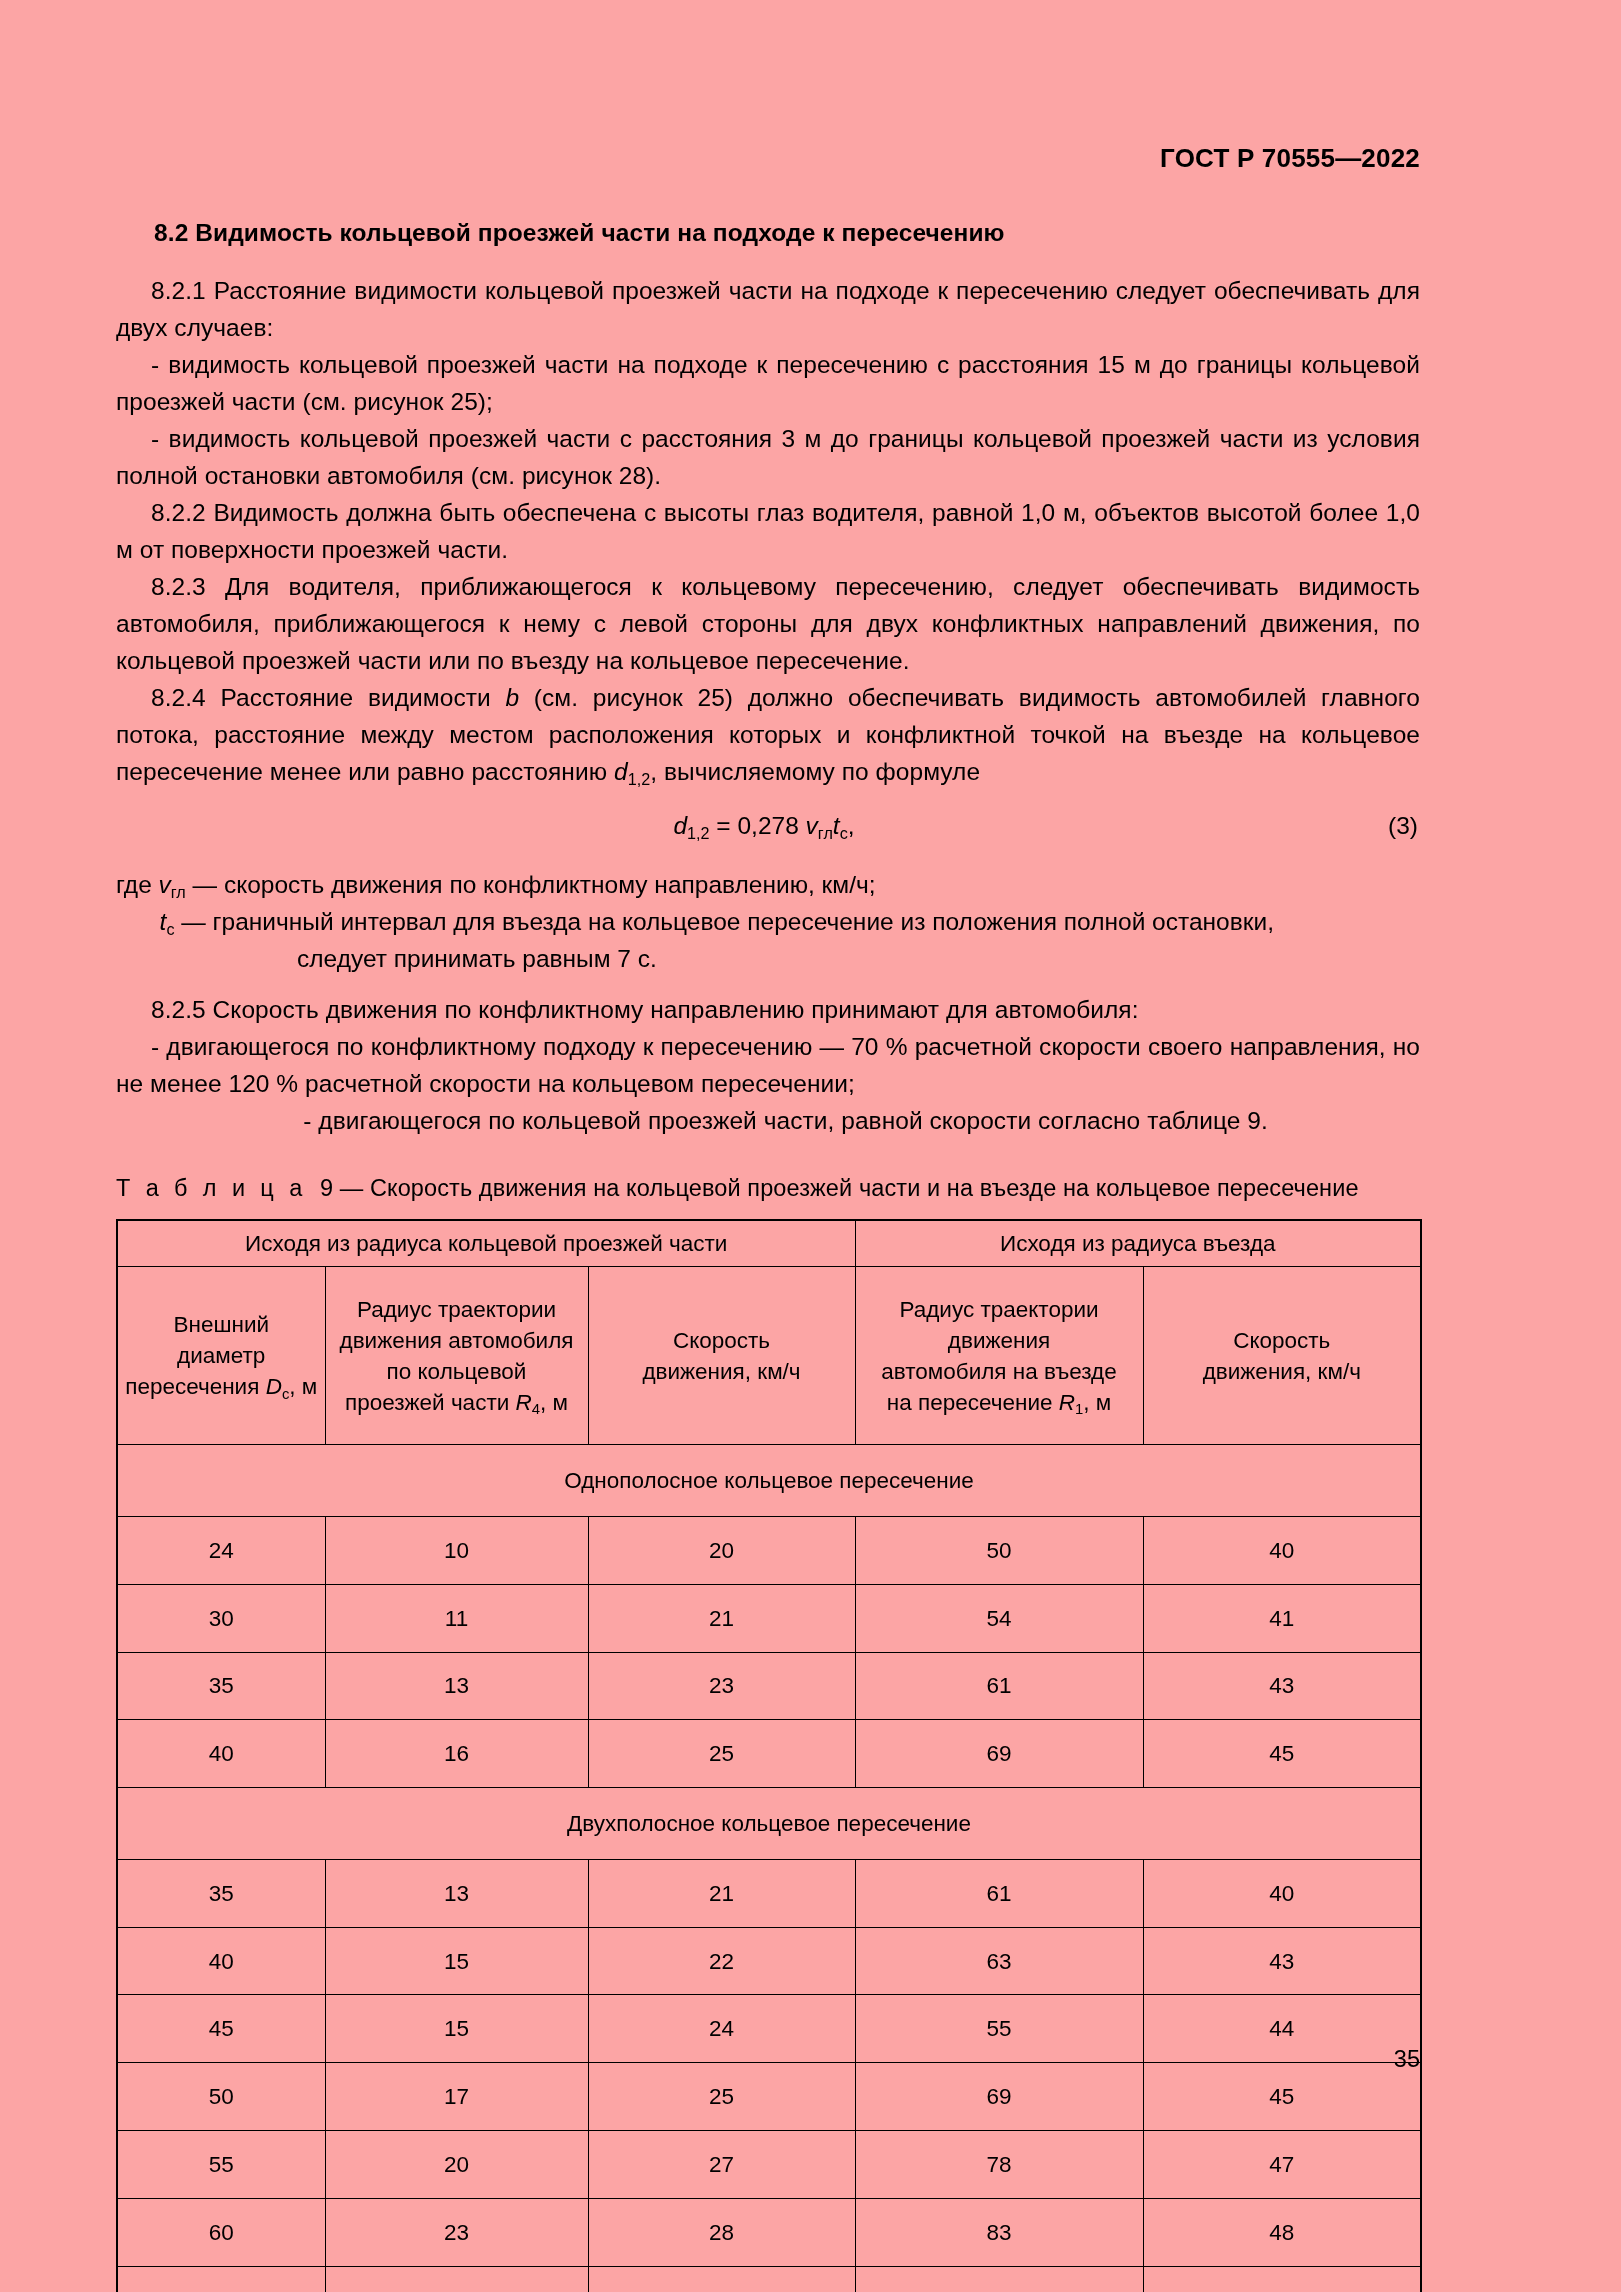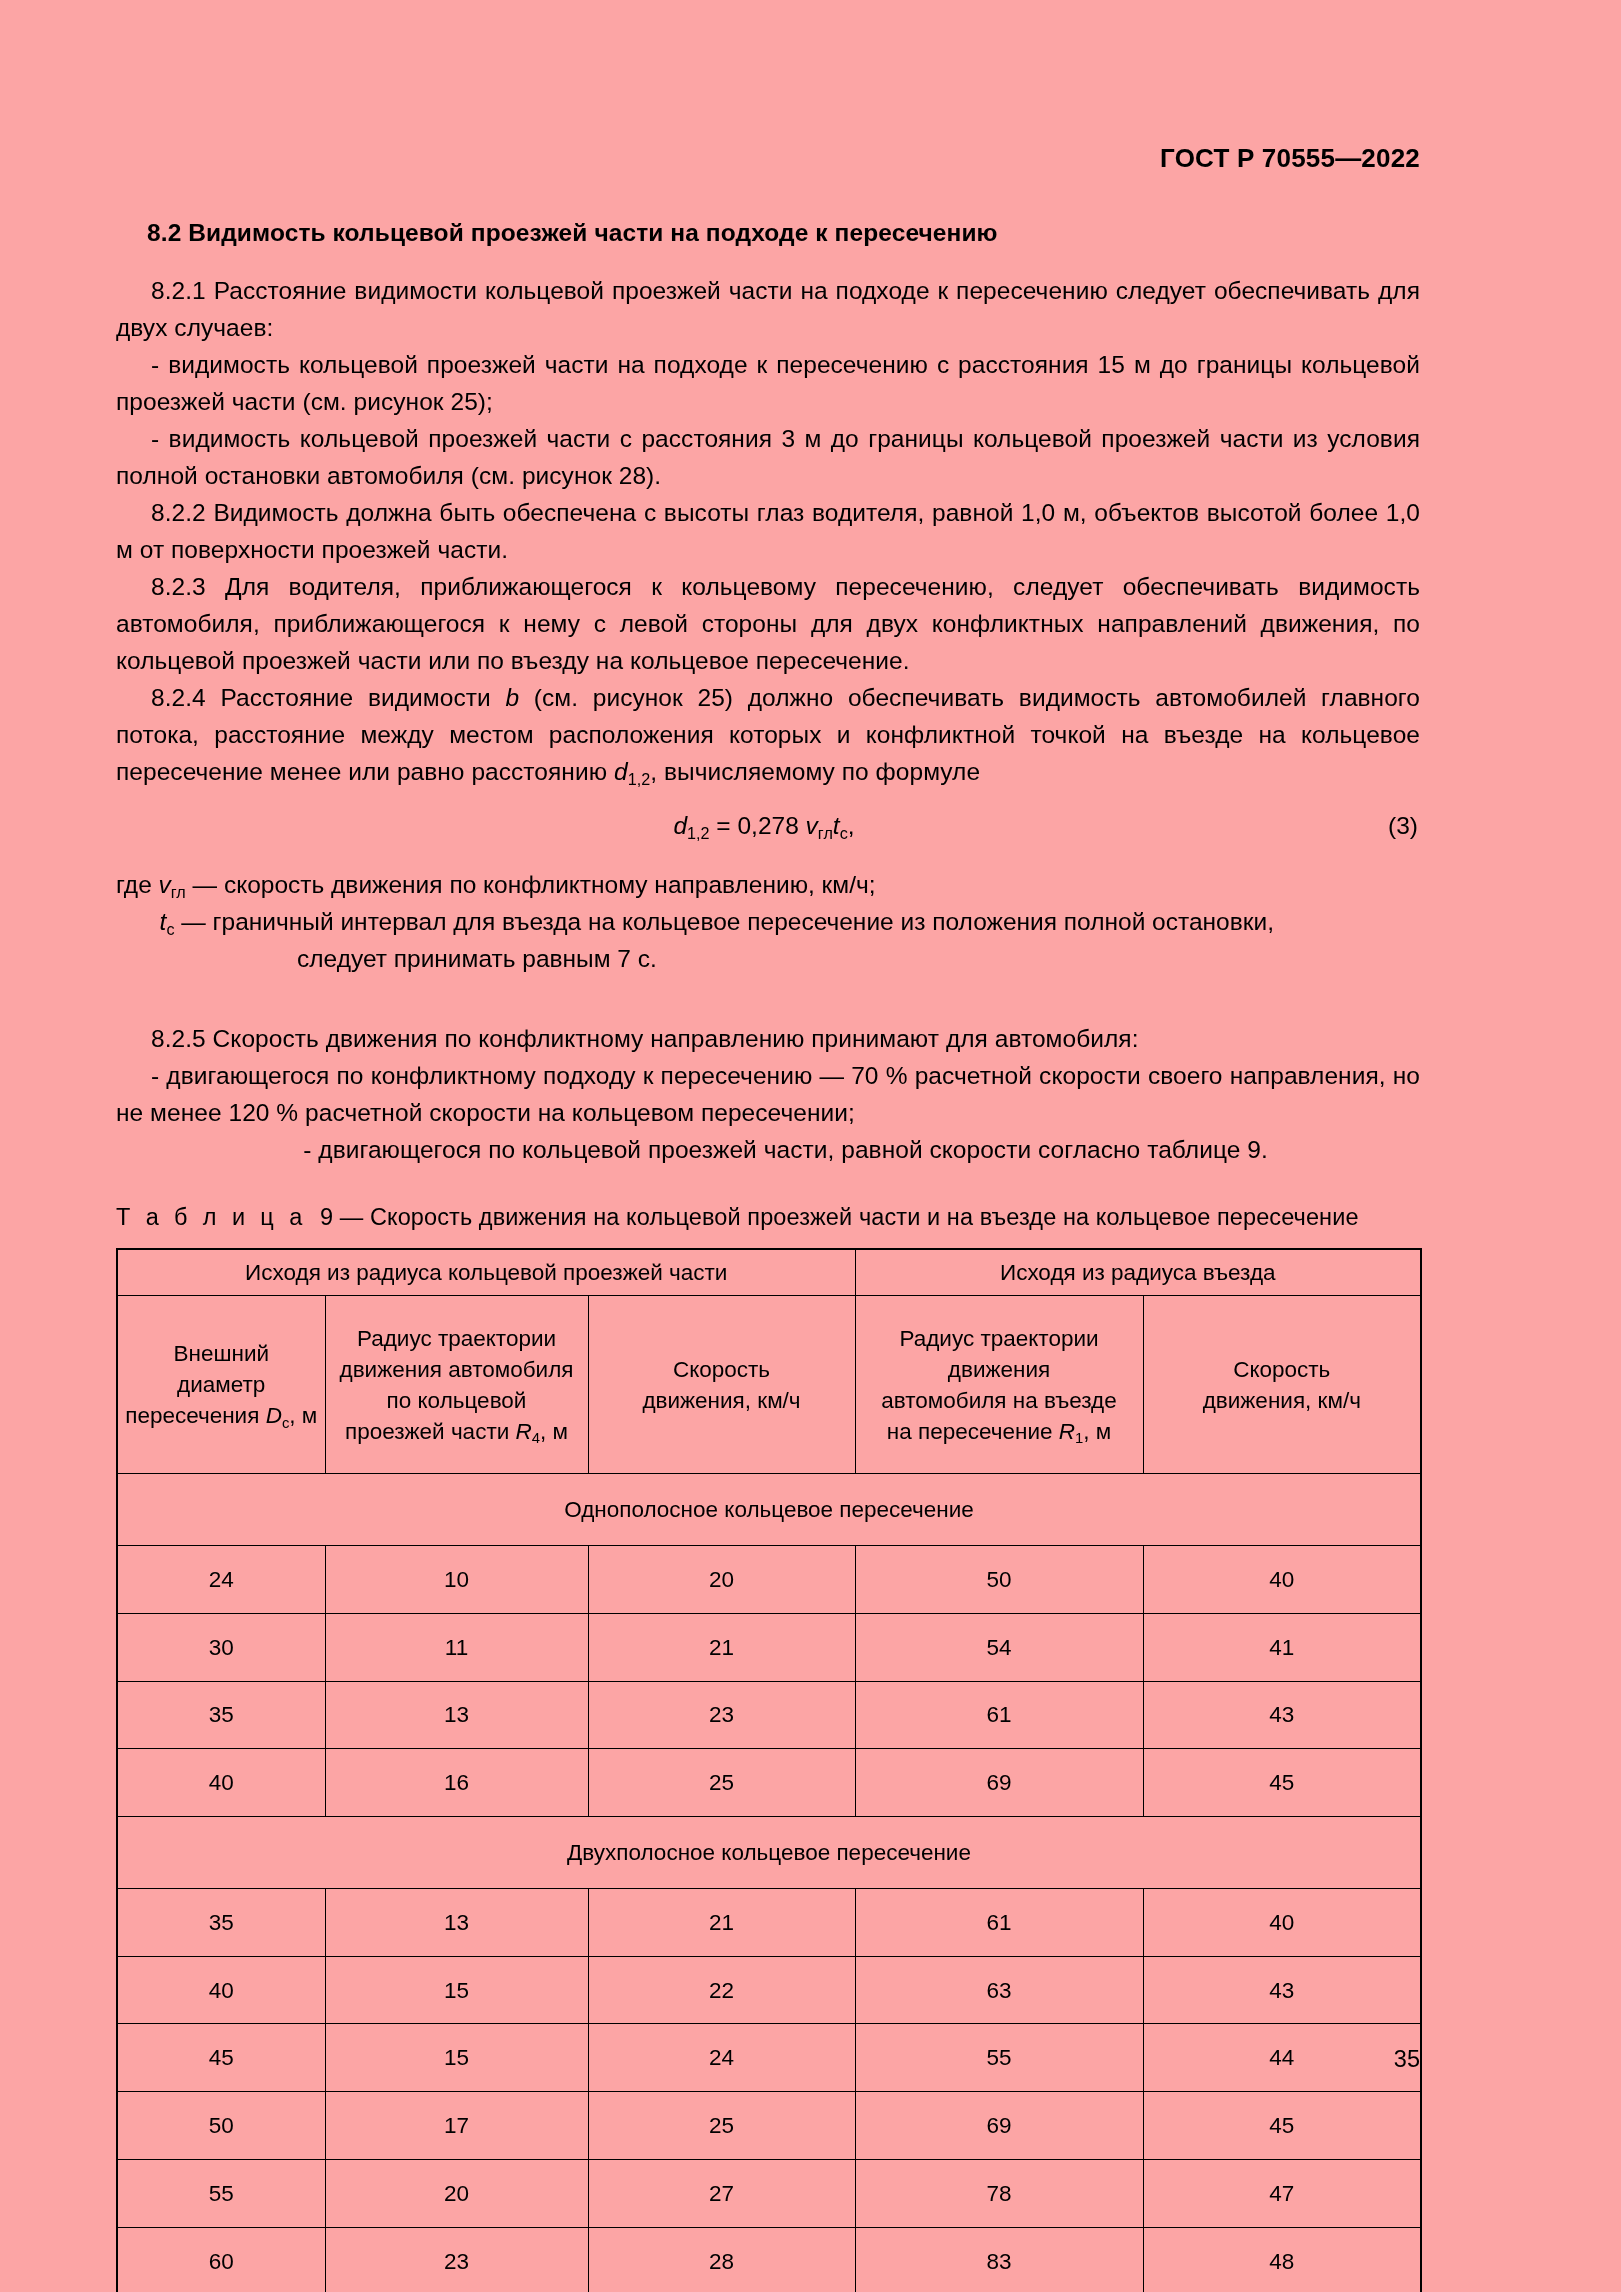--- a/index.html
+++ b/index.html
@@ -36,21 +36,21 @@
     font-size: 26px;
     font-weight: bold;
     letter-spacing: 0.2px;
     line-height: 1;
   }
 
   
   .section-title {
     position: absolute;
     top: 218px;
-    left: 31px;
+    left: 38px;
     font-size: 24.5px;
     font-weight: bold;
     line-height: 1.2;
     letter-spacing: 0.1px;
   }
   .body-block {
     position: absolute;
     top: 272px;
     left: 0;
     width: 1304px;
@@ -183,21 +183,21 @@
         <div class="formula"><i>d</i><sub>1,2</sub><span> = 0,278 </span><i>v</i><sub>гл</sub><i>t</i><sub>с</sub><span>,</span></div>
         <div class="formula-no">(3)</div>
       </div>
 
       <p class="where-line"><span>где </span><i>v</i><sub>гл</sub><span> — скорость движения по конфликтному направлению, км/ч;</span></p>
 
       <p class="where-hang"><i>t</i><sub>с</sub><span> — граничный интервал для въезда на кольцевое пересечение из положения полной остановки,</span></p>
 
       <p class="where-cont">следует принимать равным 7 с.</p>
 
-      <p class="para" style="margin-top:43px">8.2.5 Скорость движения по конфликтному направлению принимают для автомобиля:</p>
+      <p class="para" style="margin-top:14px">8.2.5 Скорость движения по конфликтному направлению принимают для автомобиля:</p>
       <p class="para">- двигающегося по конфликтному подходу к пересечению — 70 % расчетной скорости своего направления, но не менее 120 % расчетной скорости на кольцевом пересечении;</p>
       <p class="para nojust">- двигающегося по кольцевой проезжей части, равной скорости согласно таблице 9.</p>
 
       <p class="table-caption" style="margin-top:33px"><span class="sp-word">Т а б л и ц а</span><span>&nbsp; </span><span>9</span><span> — </span><span>Скорость движения на кольцевой проезжей части и на въезде на кольцевое пересечение</span></p>
 
       <table class="tbl tbl-outer">
         <colgroup>
           <col style="width:208px">
           <col style="width:263px">
           <col style="width:267px">

